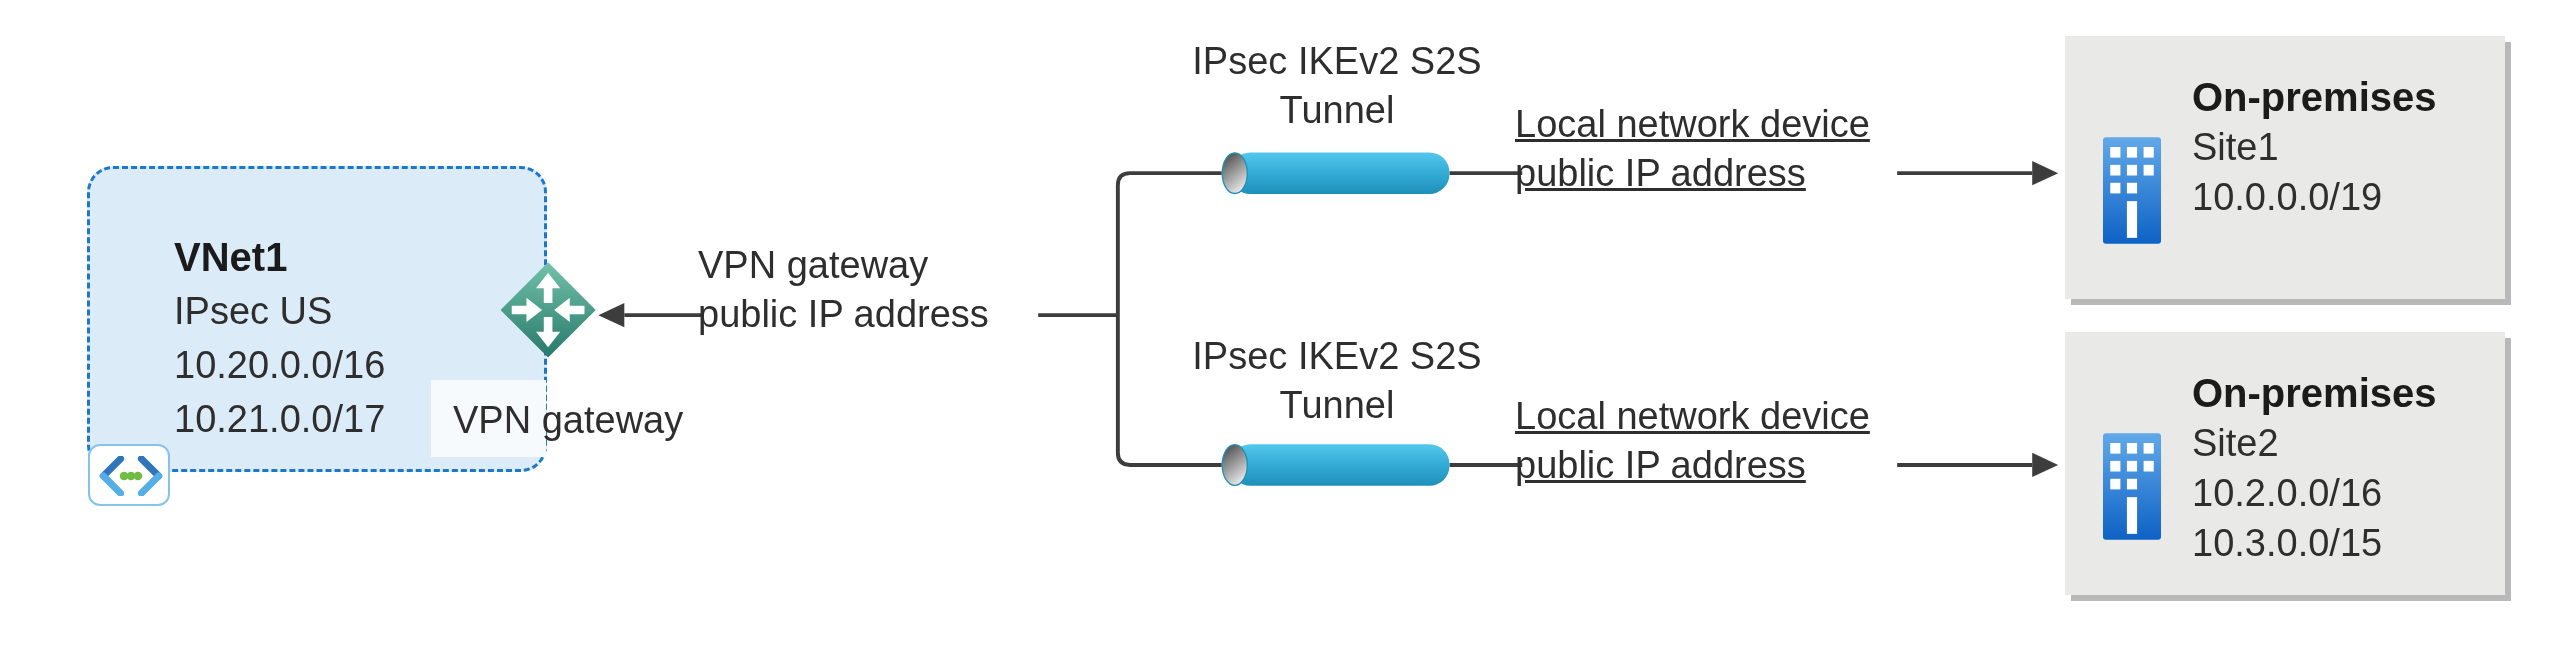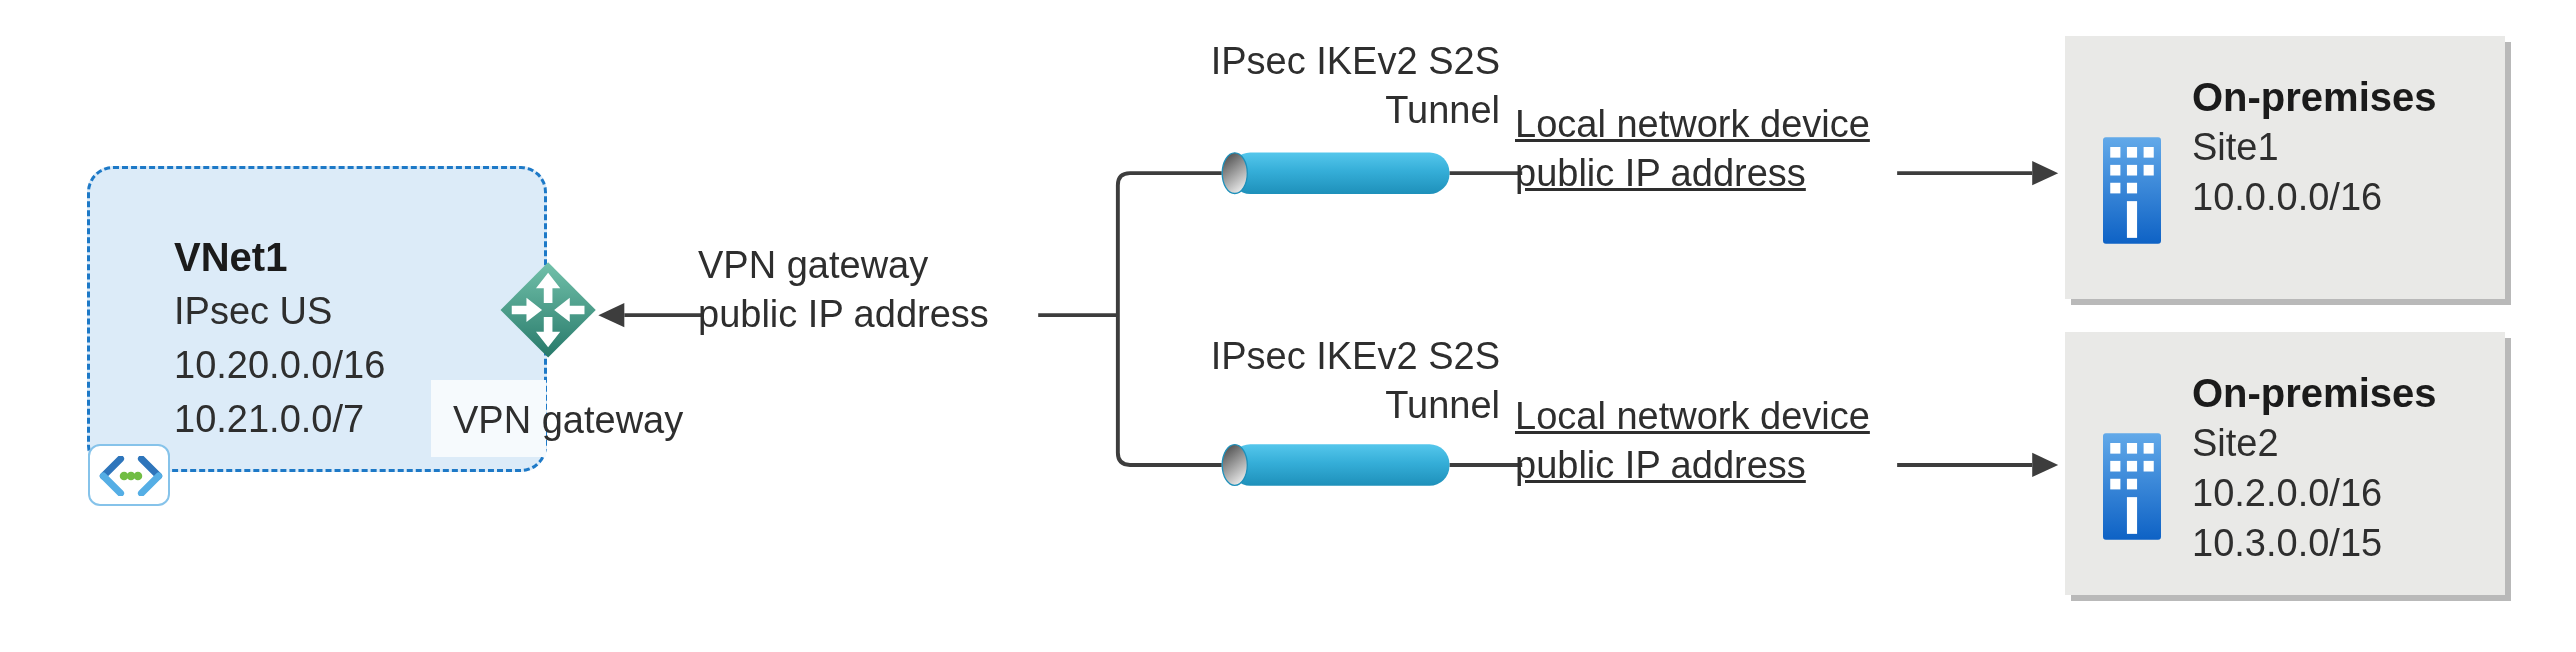--- a/index.html
+++ b/index.html
@@ -34,21 +34,21 @@
   .vnet-icon svg{position:absolute;left:8.7px;top:9.5px;}
 
   
   .mid-callout{
     position:absolute;left:698px;top:241px;z-index:4;
     font-size:38px;line-height:49px;white-space:nowrap;
   }
 
   
   .tun-label{
-    position:absolute;width:326px;text-align:right;z-index:4;
+    position:absolute;width:326px;text-align:center;z-index:4;
     font-size:38px;line-height:49px;white-space:nowrap;
   }
   .tun-label.t1{left:1174px;top:37px;}
   .tun-label.t2{left:1174px;top:332px;}
 
   
   .dev-callout{
     position:absolute;z-index:4;font-size:38px;line-height:49px;white-space:nowrap;text-decoration:underline;
   }
   .dev-callout.d1{left:1515px;top:100px;}
@@ -75,21 +75,21 @@
 <body>
 
 <div class="stage">
 
   <div class="vnet-box"></div>
 
   <div class="vnet-text">
     <div class="bold">VNet1</div>
     <div>IPsec US</div>
     <div>10.20.0.0/16</div>
-    <div>10.21.0.0/7</div>
+    <div>10.21.0.0/17</div>
   </div>
 
   <div class="gw-label-bg"></div>
   <div class="gw-label">VPN gateway</div>
 
   <div class="vnet-icon">
     <svg width="64" height="40" viewBox="0 0 74 46">
       <path d="M25 3 L5 23" stroke="#2e75bb" stroke-width="8" stroke-linecap="round" fill="none"></path>
       <path d="M5 23 L25 43" stroke="#55aee5" stroke-width="8" stroke-linecap="round" fill="none"></path>
       <path d="M49 3 L69 23" stroke="#2e75bb" stroke-width="8" stroke-linecap="round" fill="none"></path>
@@ -132,21 +132,21 @@
       <rect x="7.5" y="28.5" width="10.5" height="11" fill="#ffffff"></rect>
       <rect x="24.75" y="28.5" width="10.5" height="11" fill="#ffffff"></rect>
       <rect x="42" y="28.5" width="10.5" height="11" fill="#ffffff"></rect>
       <rect x="7.5" y="47" width="10.5" height="11" fill="#ffffff"></rect>
       <rect x="24.75" y="47" width="10.5" height="11" fill="#ffffff"></rect>
       <rect x="24.75" y="66" width="10.5" height="38" fill="#ffffff"></rect>
     </svg>
     <div class="site-text">
       <div class="bold">On-premises</div>
       <div>Site1</div>
-      <div>10.0.0.0/16</div>
+      <div>10.0.0.0/19</div>
     </div>
   </div>
 
   <div class="site-box s2">
     <svg class="building" viewBox="0 0 60 110">
       <rect x="0" y="0" width="60" height="110" rx="3" fill="url(#gBuilding)"></rect>
       <rect x="7.5" y="10" width="10.5" height="11" fill="#ffffff"></rect>
       <rect x="24.75" y="10" width="10.5" height="11" fill="#ffffff"></rect>
       <rect x="42" y="10" width="10.5" height="11" fill="#ffffff"></rect>
       <rect x="7.5" y="28.5" width="10.5" height="11" fill="#ffffff"></rect>

